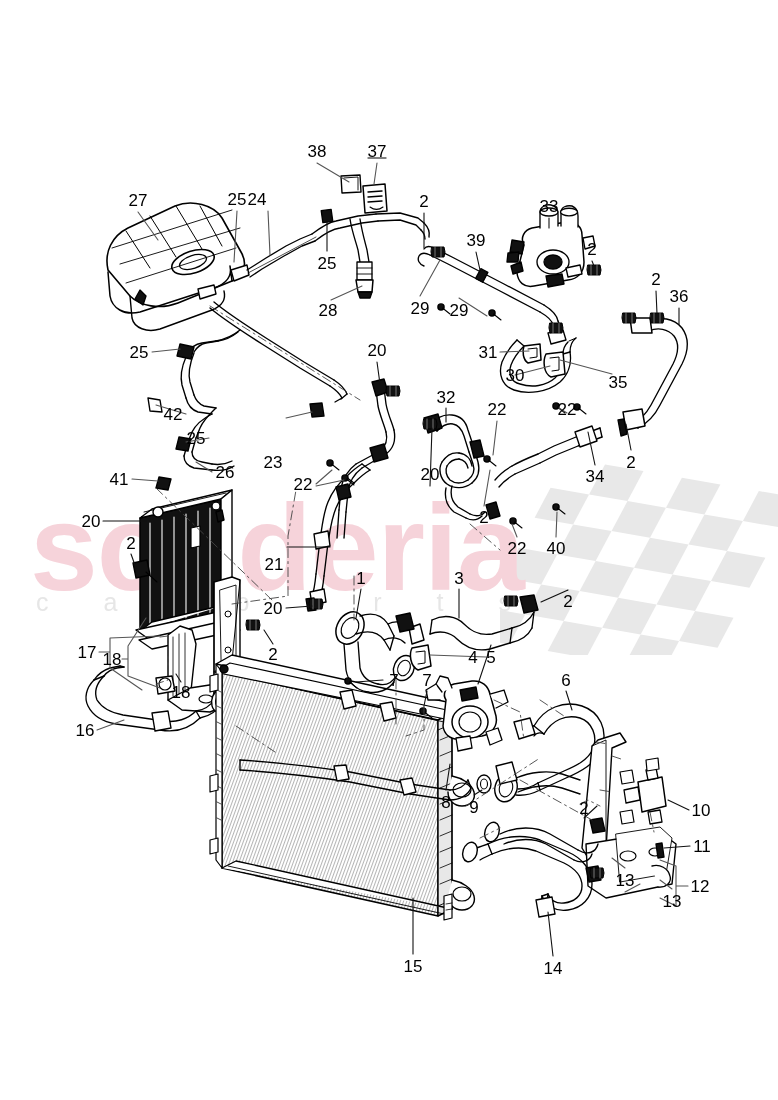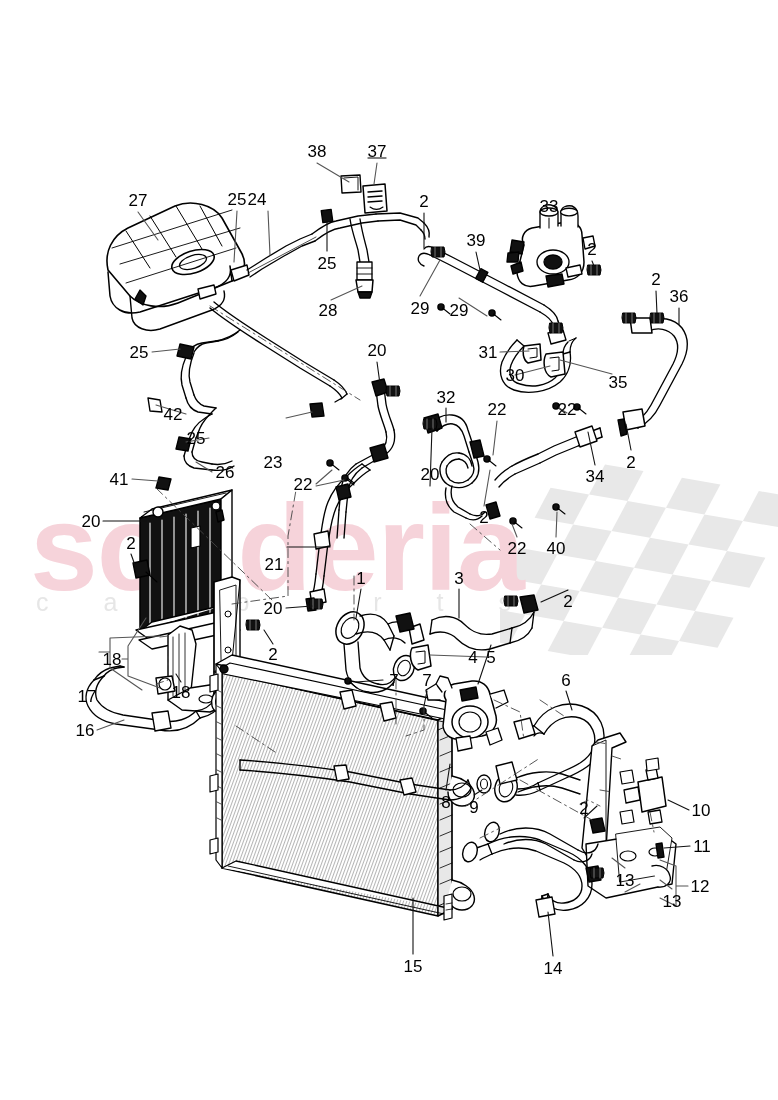--- a/index.html
+++ b/index.html
@@ -690,21 +690,21 @@
       <div class="lbl" style="left: 556px; top: 548px;">40</div>
       <div class="lbl" style="left: 91px; top: 521px;">20</div>
       <div class="lbl" style="left: 131px; top: 543px;">2</div>
       <div class="lbl" style="left: 274px; top: 564px;">21</div>
       <div class="lbl" style="left: 361px; top: 578px;">1</div>
       <div class="lbl" style="left: 459px; top: 578px;">3</div>
       <div class="lbl" style="left: 568px; top: 601px;">2</div>
       <div class="lbl" style="left: 273px; top: 608px;">20</div>
       <div class="lbl" style="left: 473px; top: 657px;">4</div>
       <div class="lbl" style="left: 491px; top: 657px;">5</div>
-      <div class="lbl" style="left: 87px; top: 652px; margin-top: 44px;">17</div>
+      <div class="lbl" style="left: 87px; top: 652px;">17</div>
       <div class="lbl" style="left: 112px; top: 659px;">18</div>
       <div class="lbl" style="left: 273px; top: 654px;">2</div>
       <div class="lbl" style="left: 394px; top: 680px;">7</div>
       <div class="lbl" style="left: 427px; top: 680px;">7</div>
       <div class="lbl" style="left: 566px; top: 680px;">6</div>
       <div class="lbl" style="left: 181px; top: 692px;">18</div>
       <div class="lbl" style="left: 85px; top: 730px; text-align: right;">16</div>
       <div class="lbl" style="left: 584px; top: 808px;">2</div>
       <div class="lbl" style="left: 701px; top: 810px;">10</div>
       <div class="lbl" style="left: 446px; top: 802px;">8</div>

